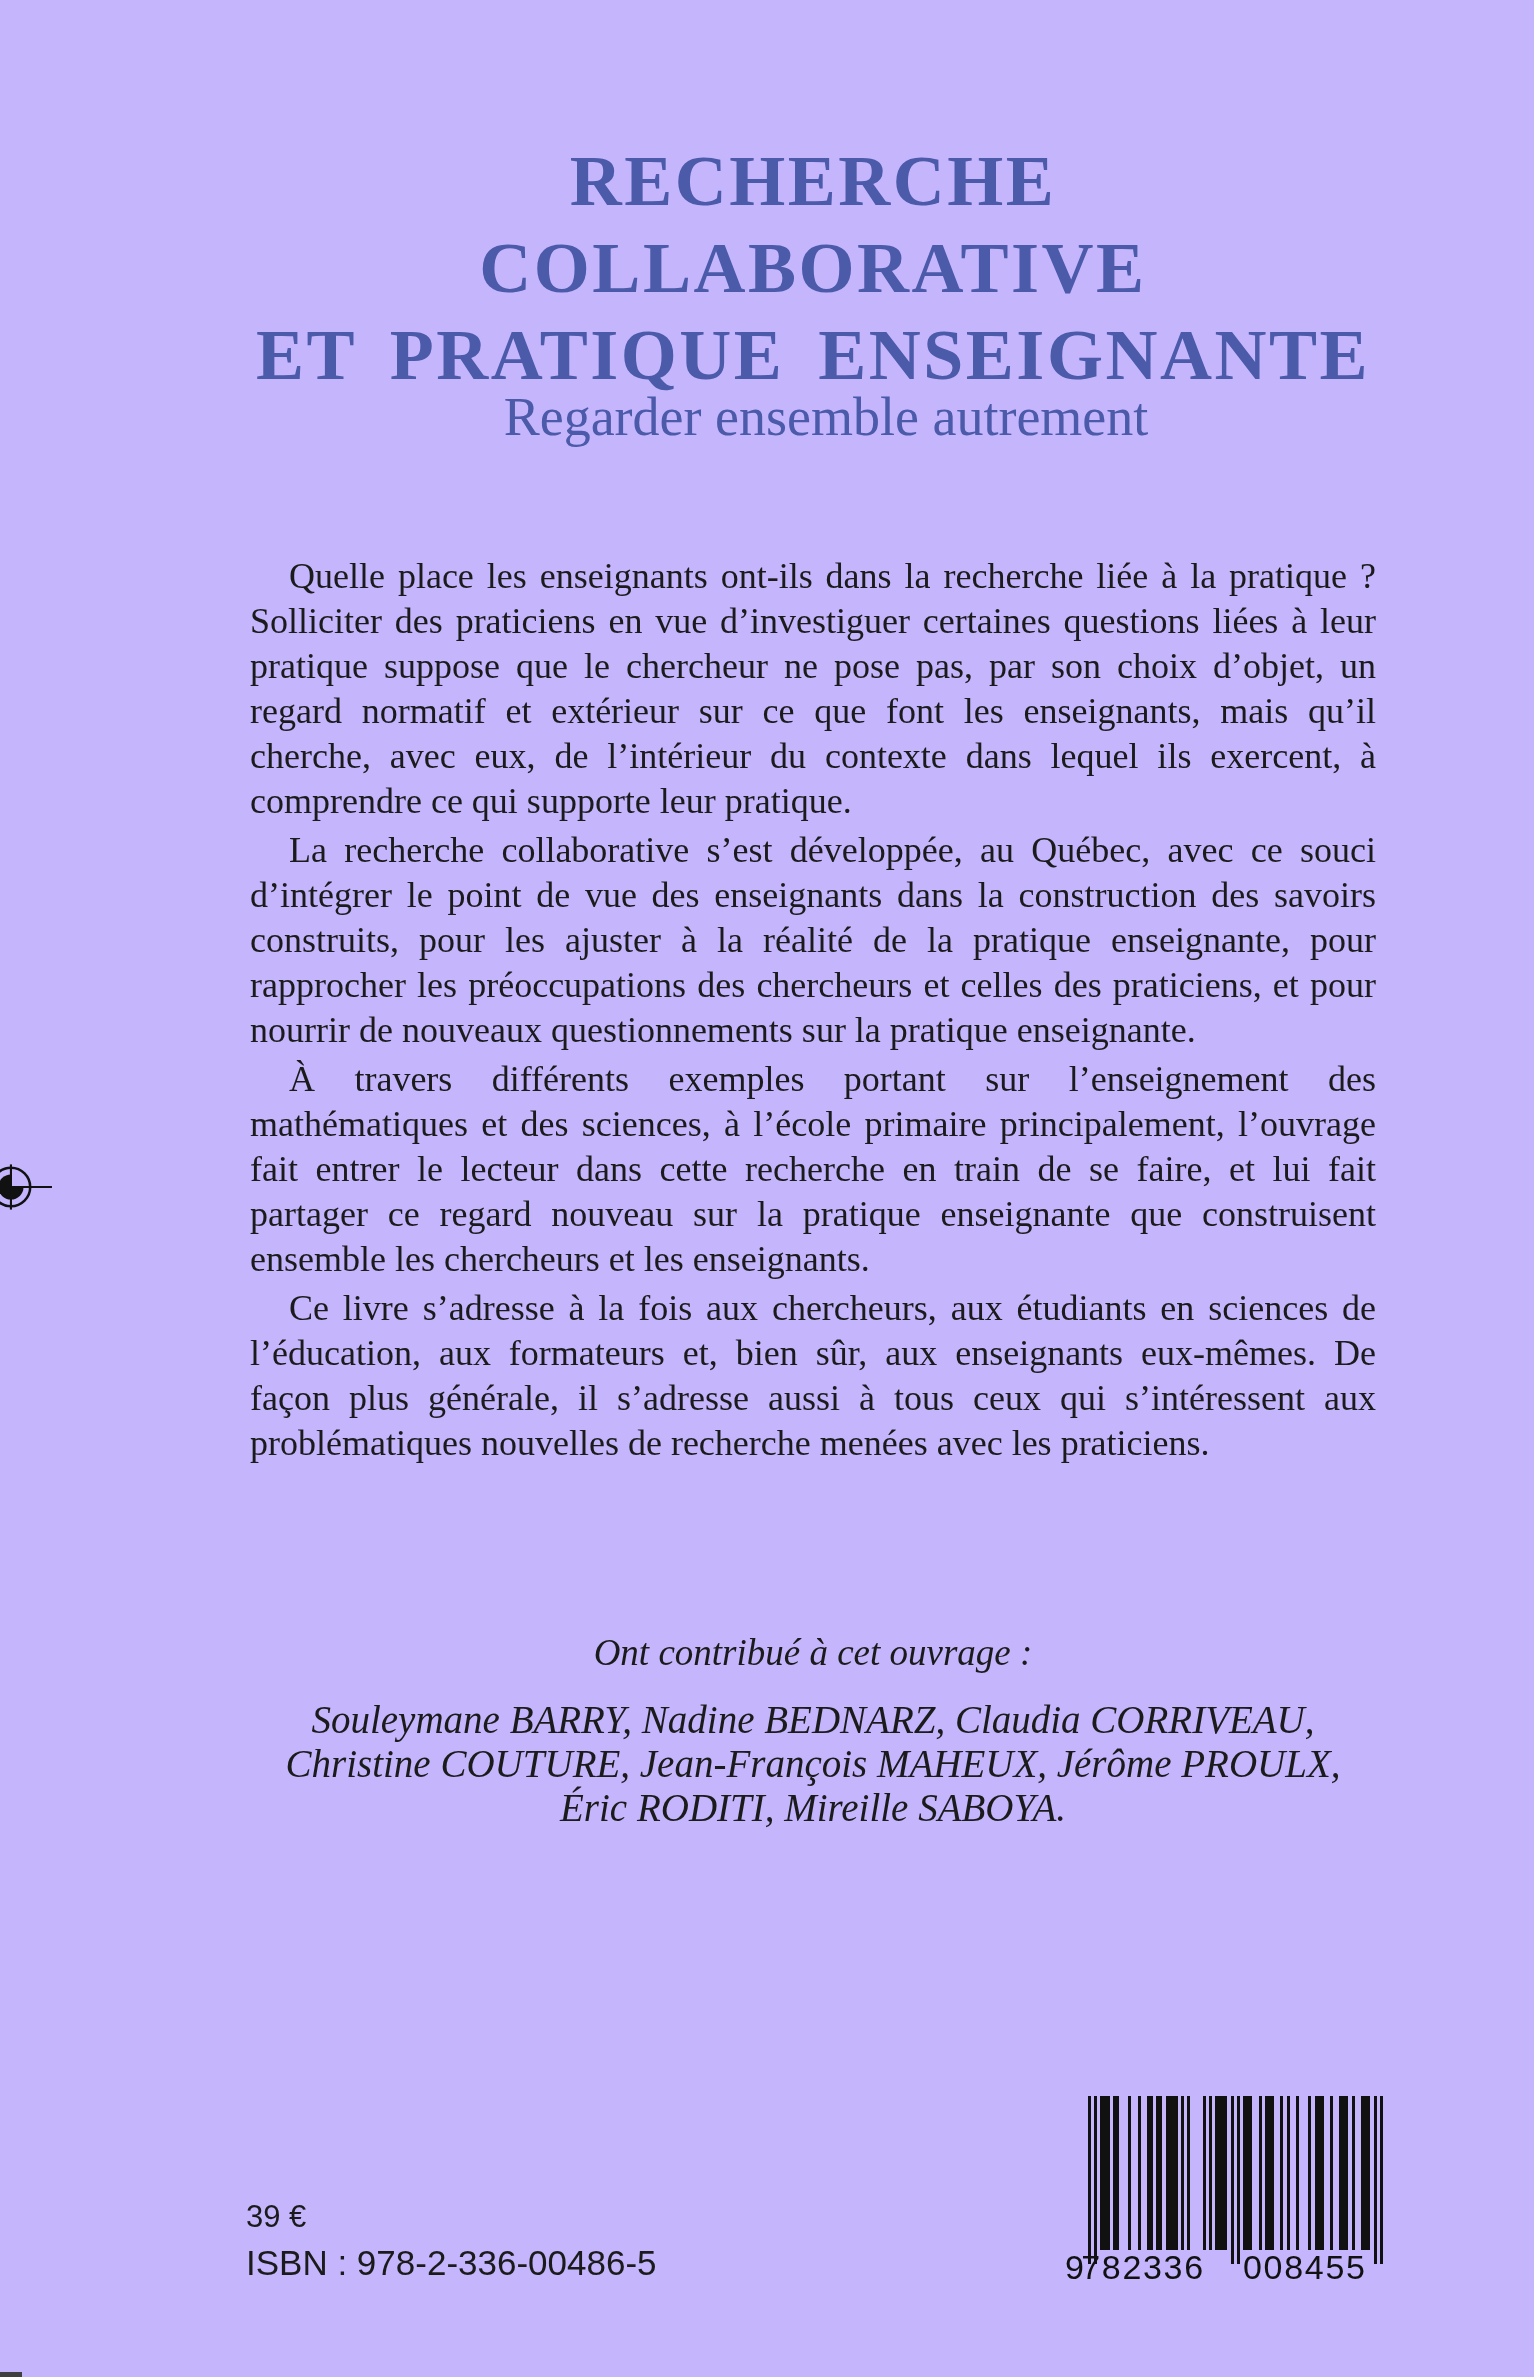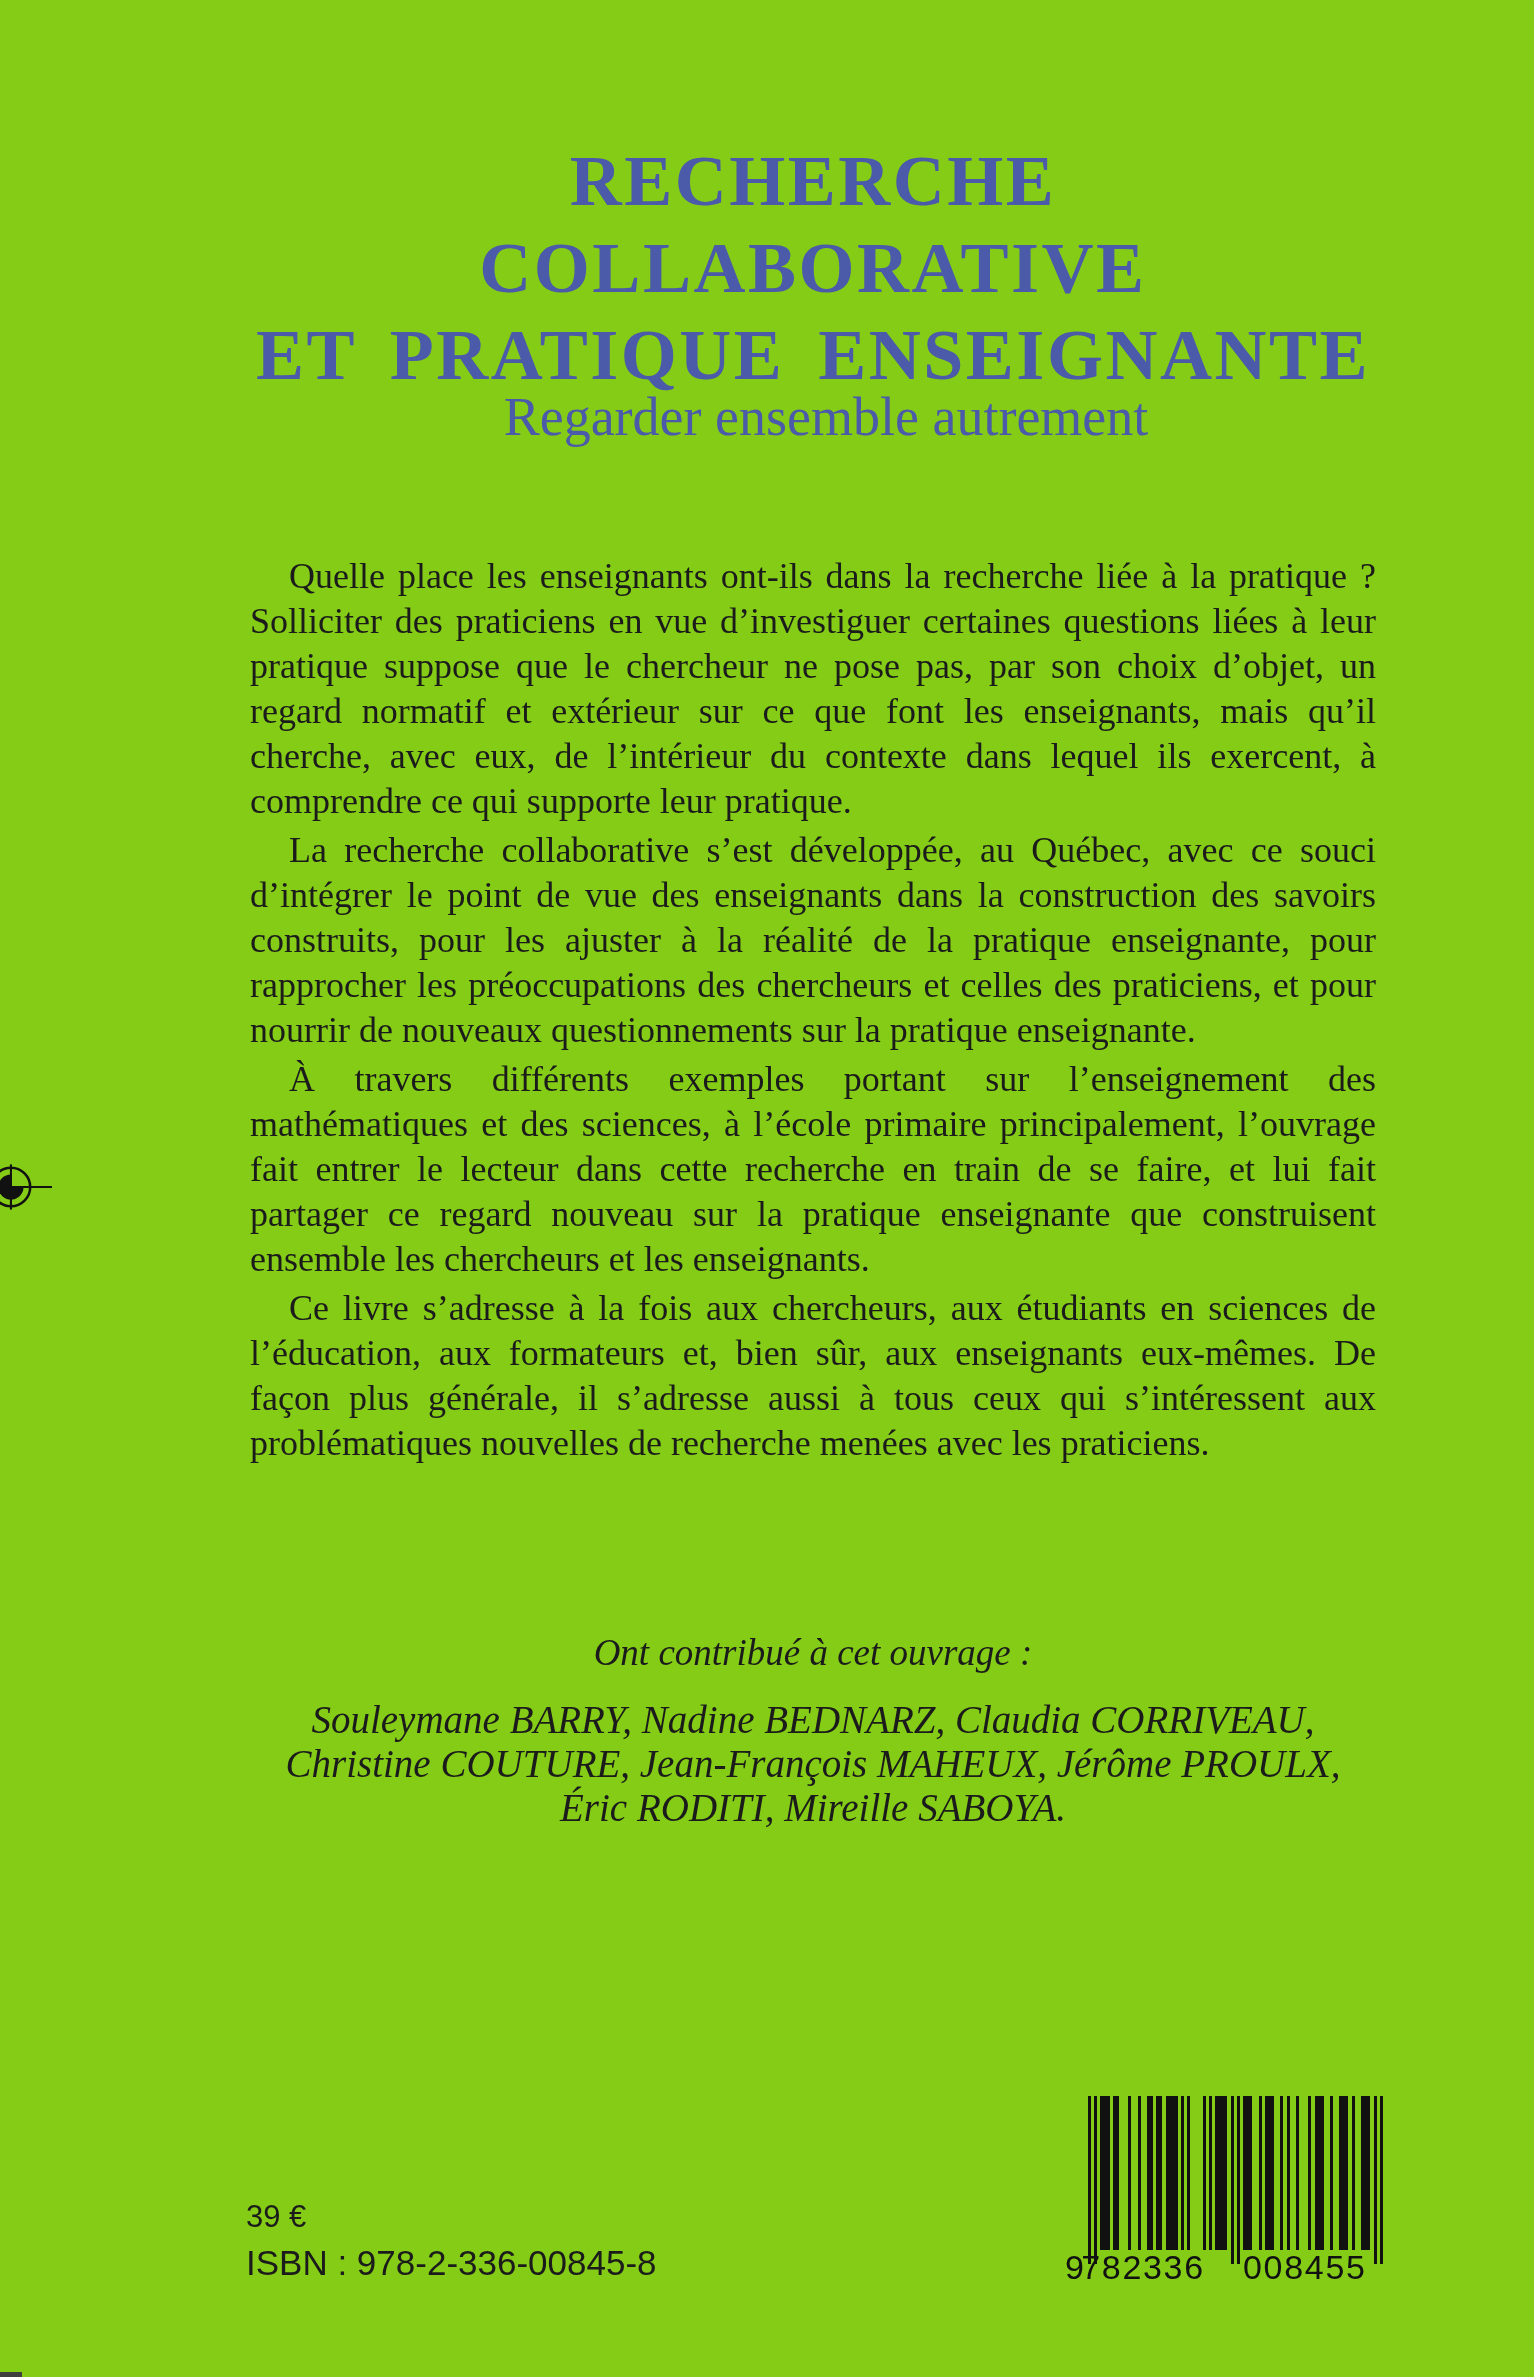--- a/index.html
+++ b/index.html
@@ -1,19 +1,19 @@
 <!DOCTYPE html>
 <html style="font-size:13.4px"><head>
 <meta charset="utf-8">
 <style>
   html,body{margin:0;padding:0;background:#888;}
   .page{
     position:relative;
     width:1534px;height:2377px;
-    background:#84cc16;
+    background:#c4b5fd;
     overflow:hidden;
     font-family:"Liberation Serif", serif;
   }
   .title{
     position:absolute;
     left:246px;top:138px;width:1134px;
     margin:0;
     text-align:center;
     font-family:"Liberation Serif", serif;
     font-weight:bold;
@@ -131,21 +131,21 @@
   <div class="contributors">
     <div class="heading">Ont contribué à cet ouvrage :</div>
     <div class="names">
       <div>Souleymane BARRY, Nadine BEDNARZ, Claudia CORRIVEAU,</div>
       <div>Christine COUTURE, Jean-François MAHEUX, Jérôme PROULX,</div>
       <div>Éric RODITI, Mireille SABOYA.</div>
     </div>
   </div>
 
   <div class="price">39 €</div>
-  <div class="isbn">ISBN : 978-2-336-00845-8</div>
+  <div class="isbn">ISBN : 978-2-336-00486-5</div>
 
   <div class="barcode" id="barcode-bars">
       <div class="bar" style="left: 0px; width: 3.1px; height: 168px;"></div>
       <div class="bar" style="left: 6.2px; width: 3.1px; height: 168px;"></div>
       <div class="bar" style="left: 12.4px; width: 9.3px; height: 154px;"></div>
       <div class="bar" style="left: 25px; width: 6.2px; height: 154px;"></div>
       <div class="bar" style="left: 40px; width: 3.1px; height: 154px;"></div>
       <div class="bar" style="left: 50px; width: 3.1px; height: 154px;"></div>
       <div class="bar" style="left: 59px; width: 6.2px; height: 154px;"></div>
       <div class="bar" style="left: 68px; width: 6.2px; height: 154px;"></div>

